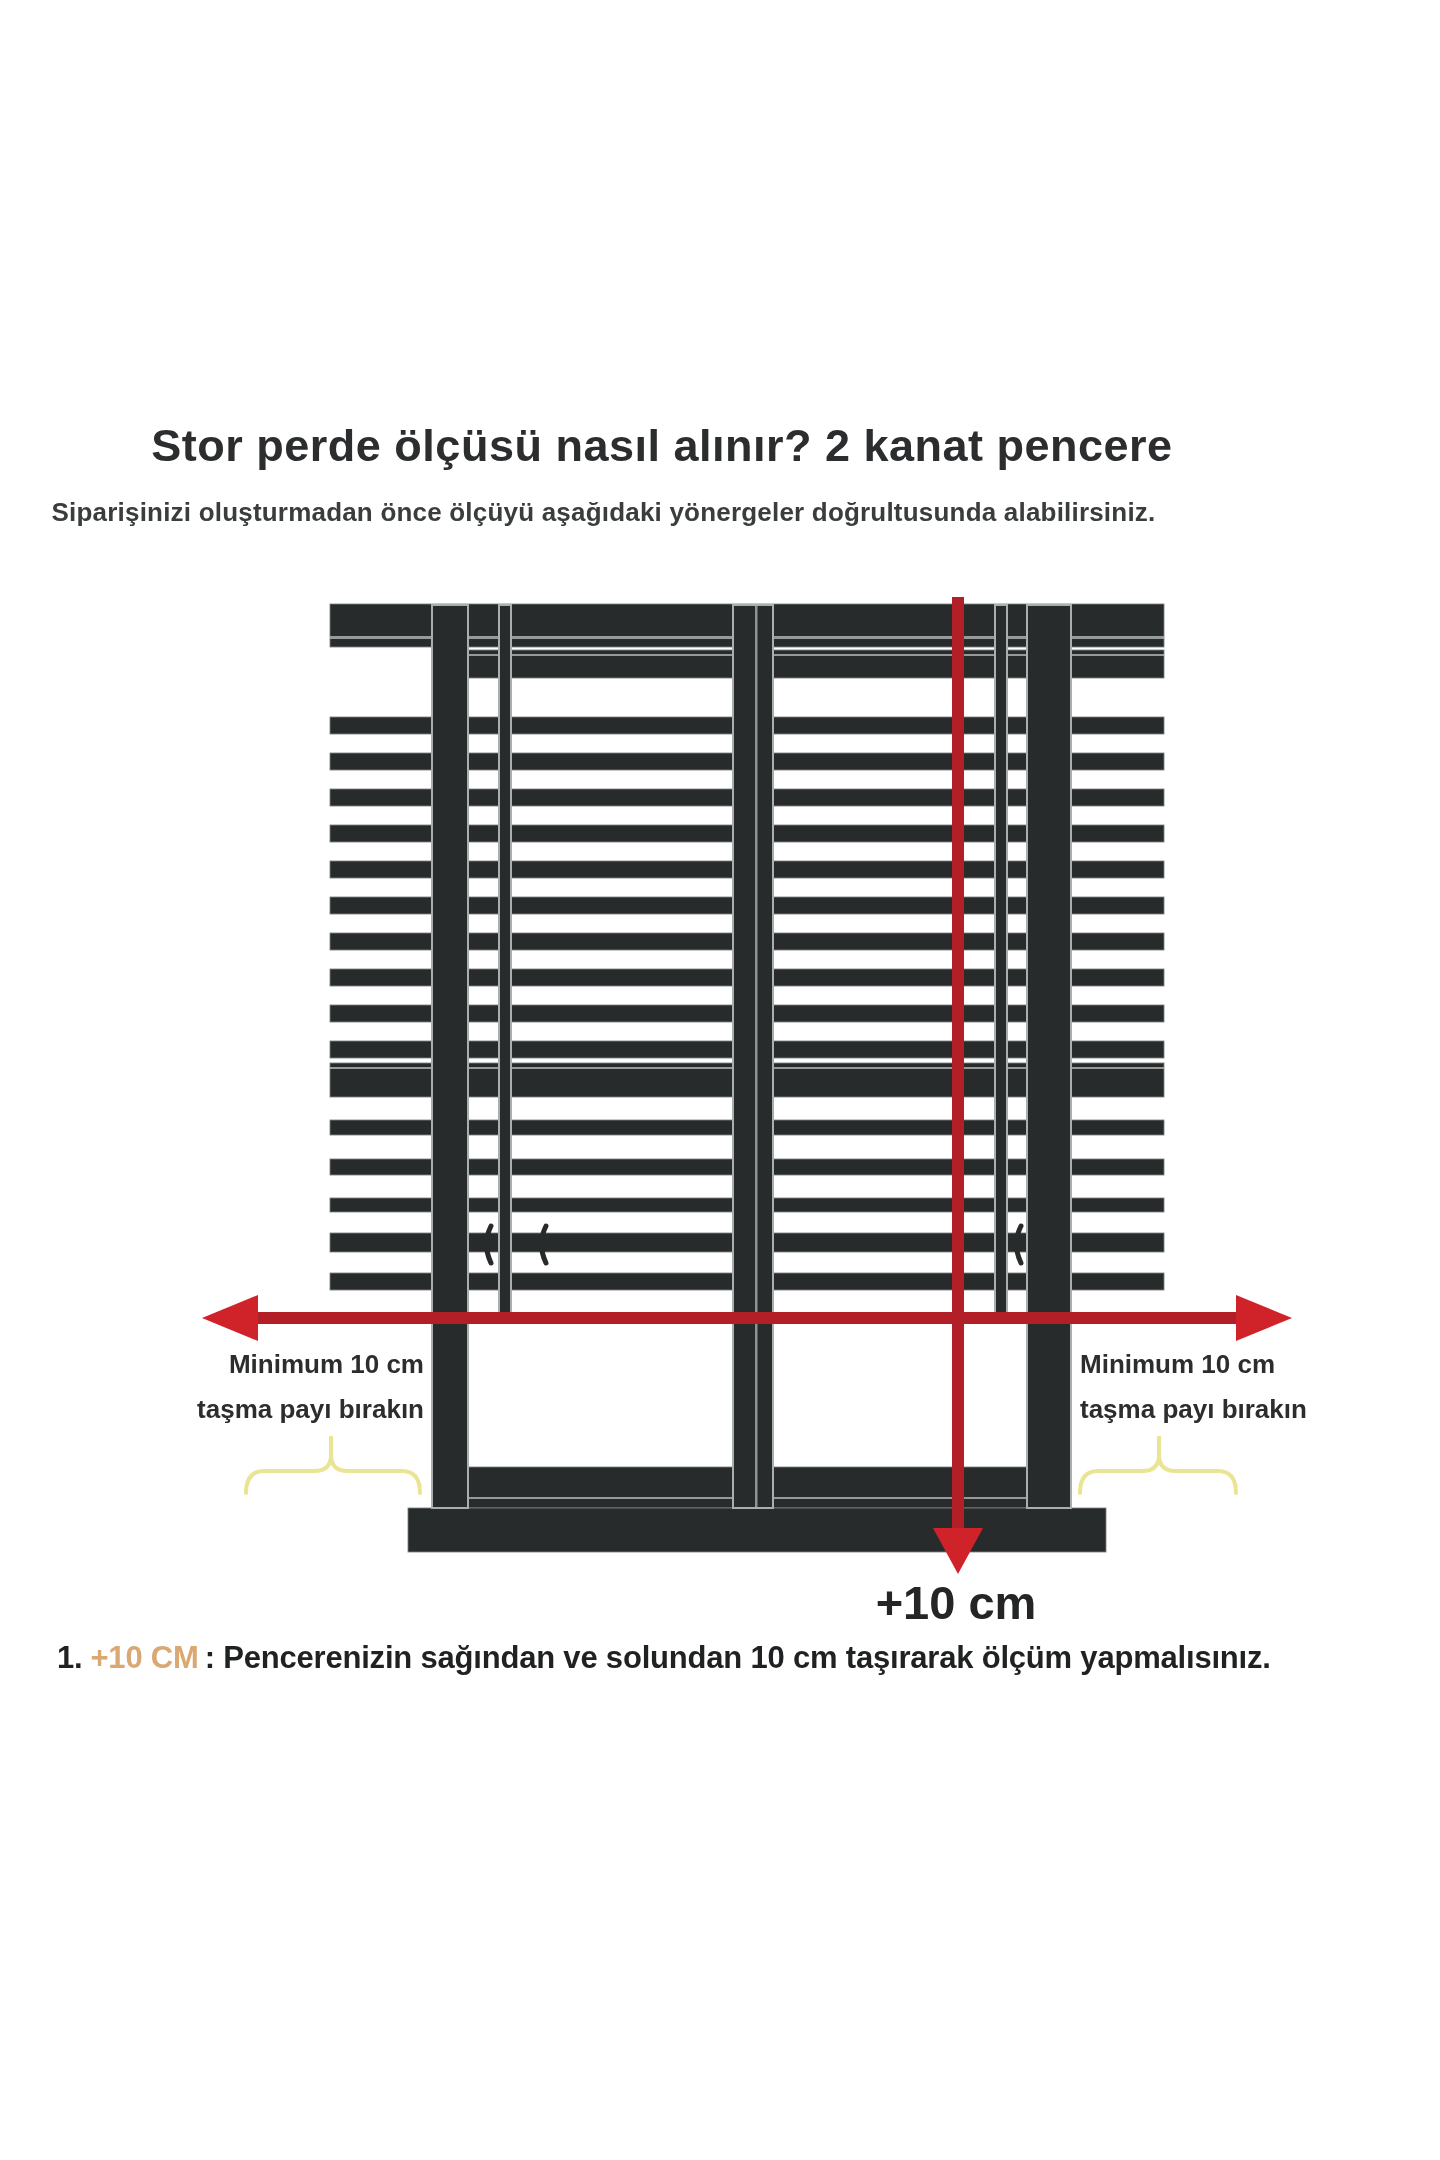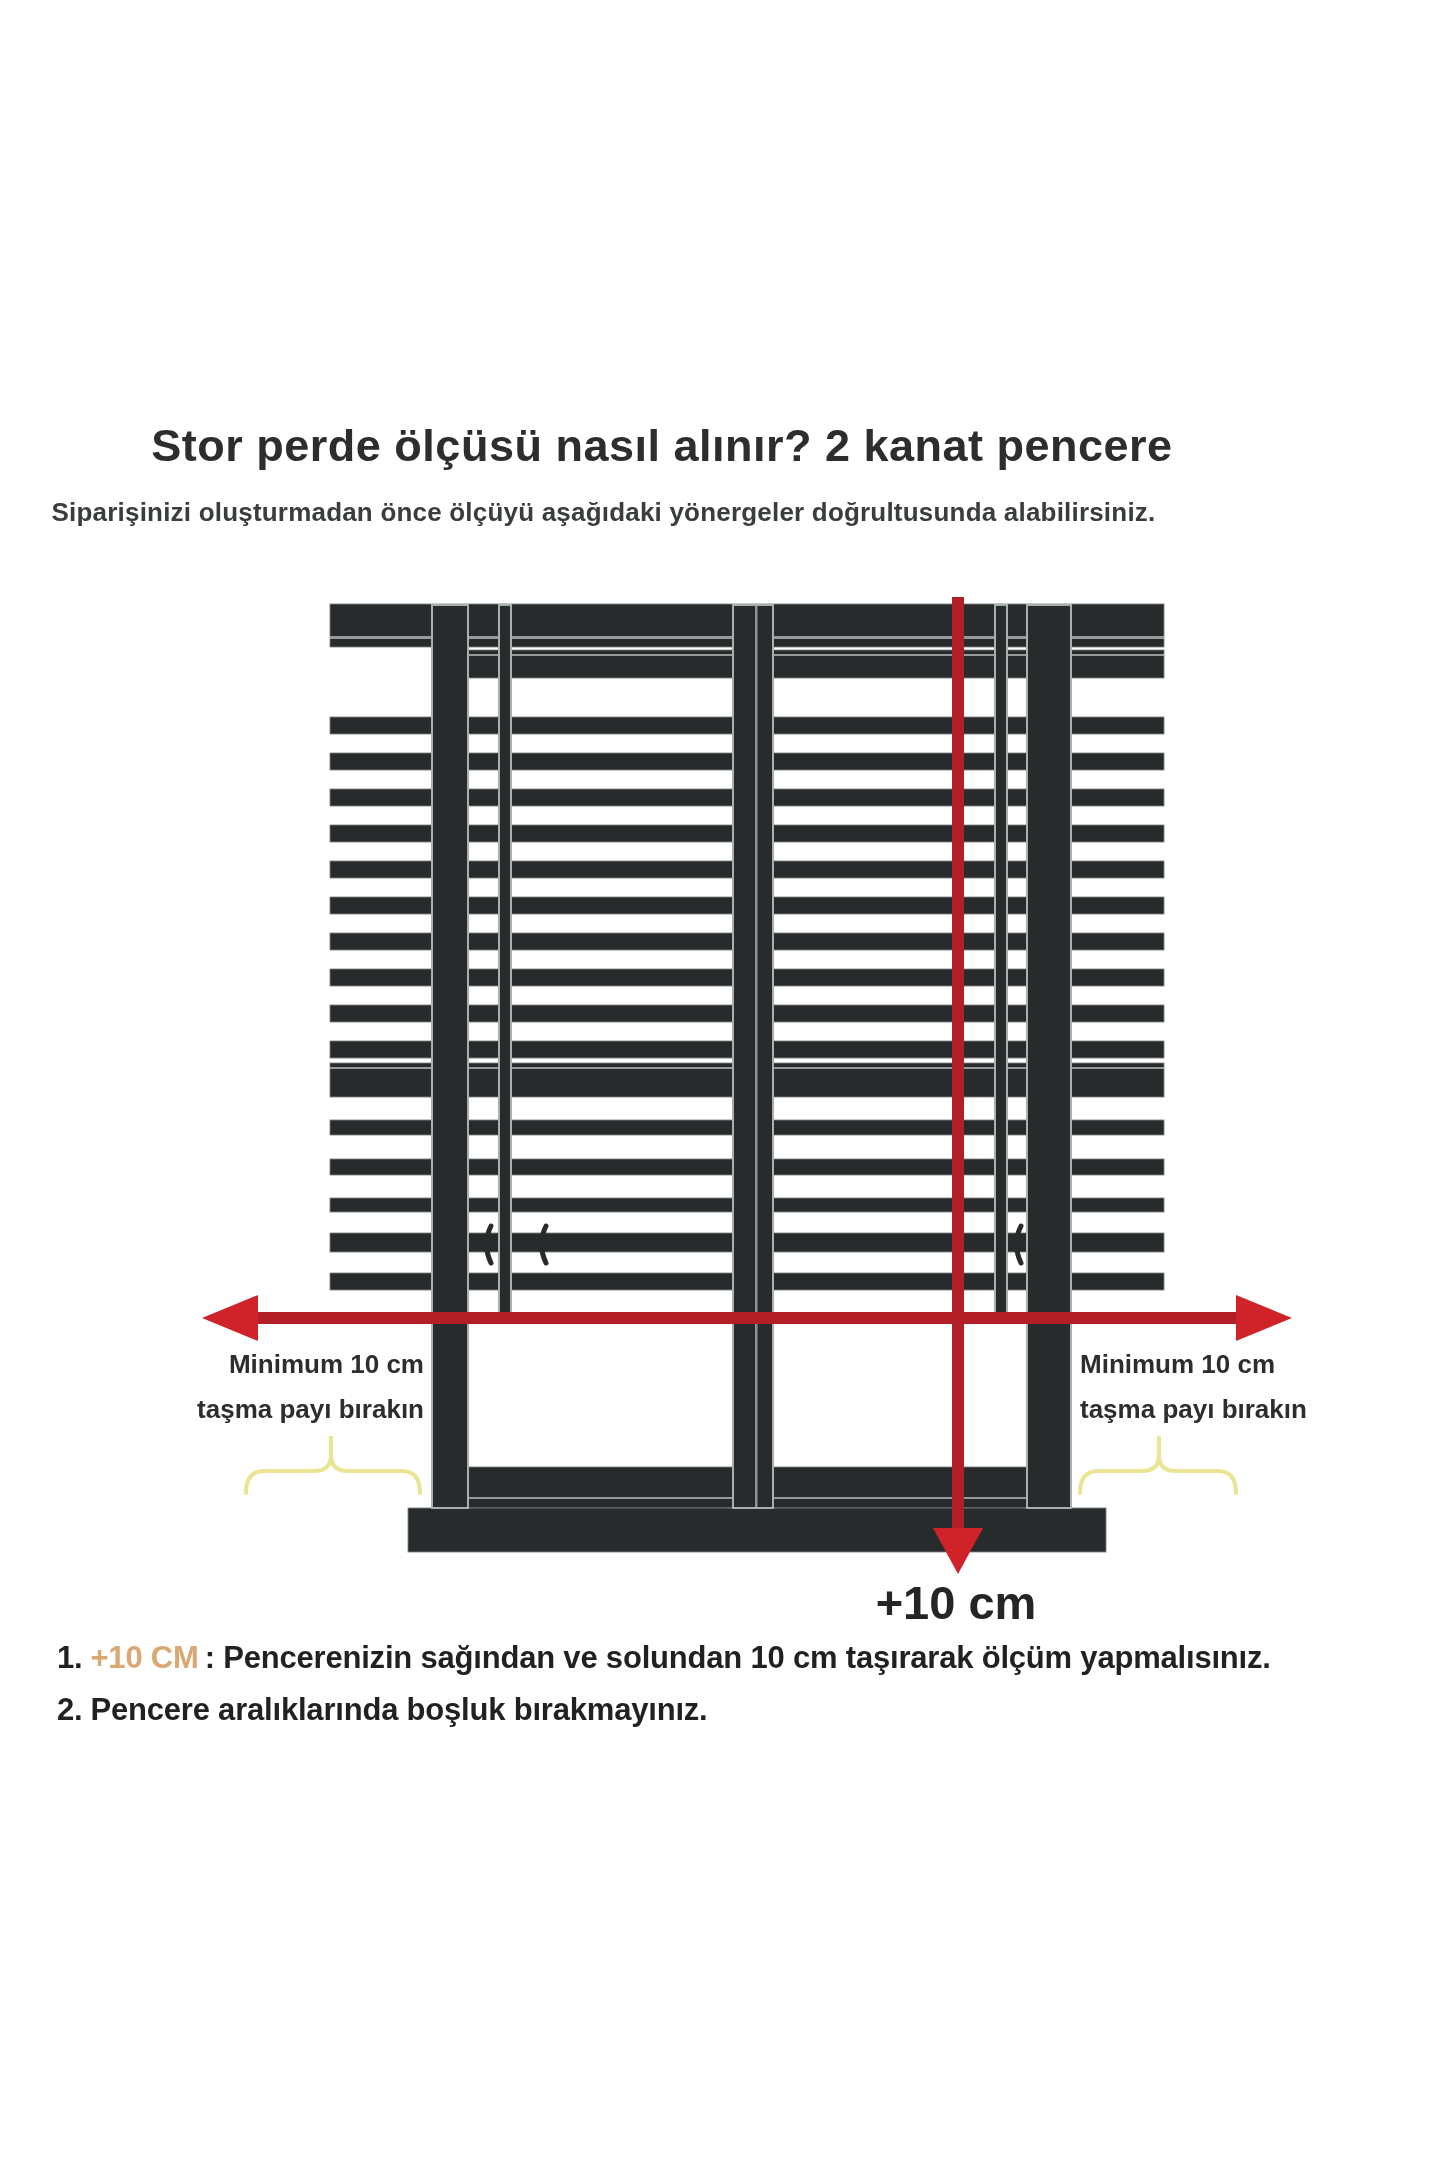--- a/index.html
+++ b/index.html
@@ -136,18 +136,15 @@
     <div>Minimum 10 cm</div>
     <div>taşma payı bırakın</div>
   </div>
 
   <div class="plus10-label">+10 cm</div>
 
   <div class="instructions">
     <p class="instr-line">
       <span class="instr-num">1.</span><span class="instr-hl">+10 CM</span><span>: Pencerenizin sağından ve solundan 10 cm taşırarak ölçüm yapmalısınız.</span>
     </p>
-    <p class="instr-line">
-      <span class="instr-num">2.</span><span>Pencere aralıklarında boşluk bırakmayınız.</span>
-    </p>
   </div>
 
 </div>
 
 </body></html>

